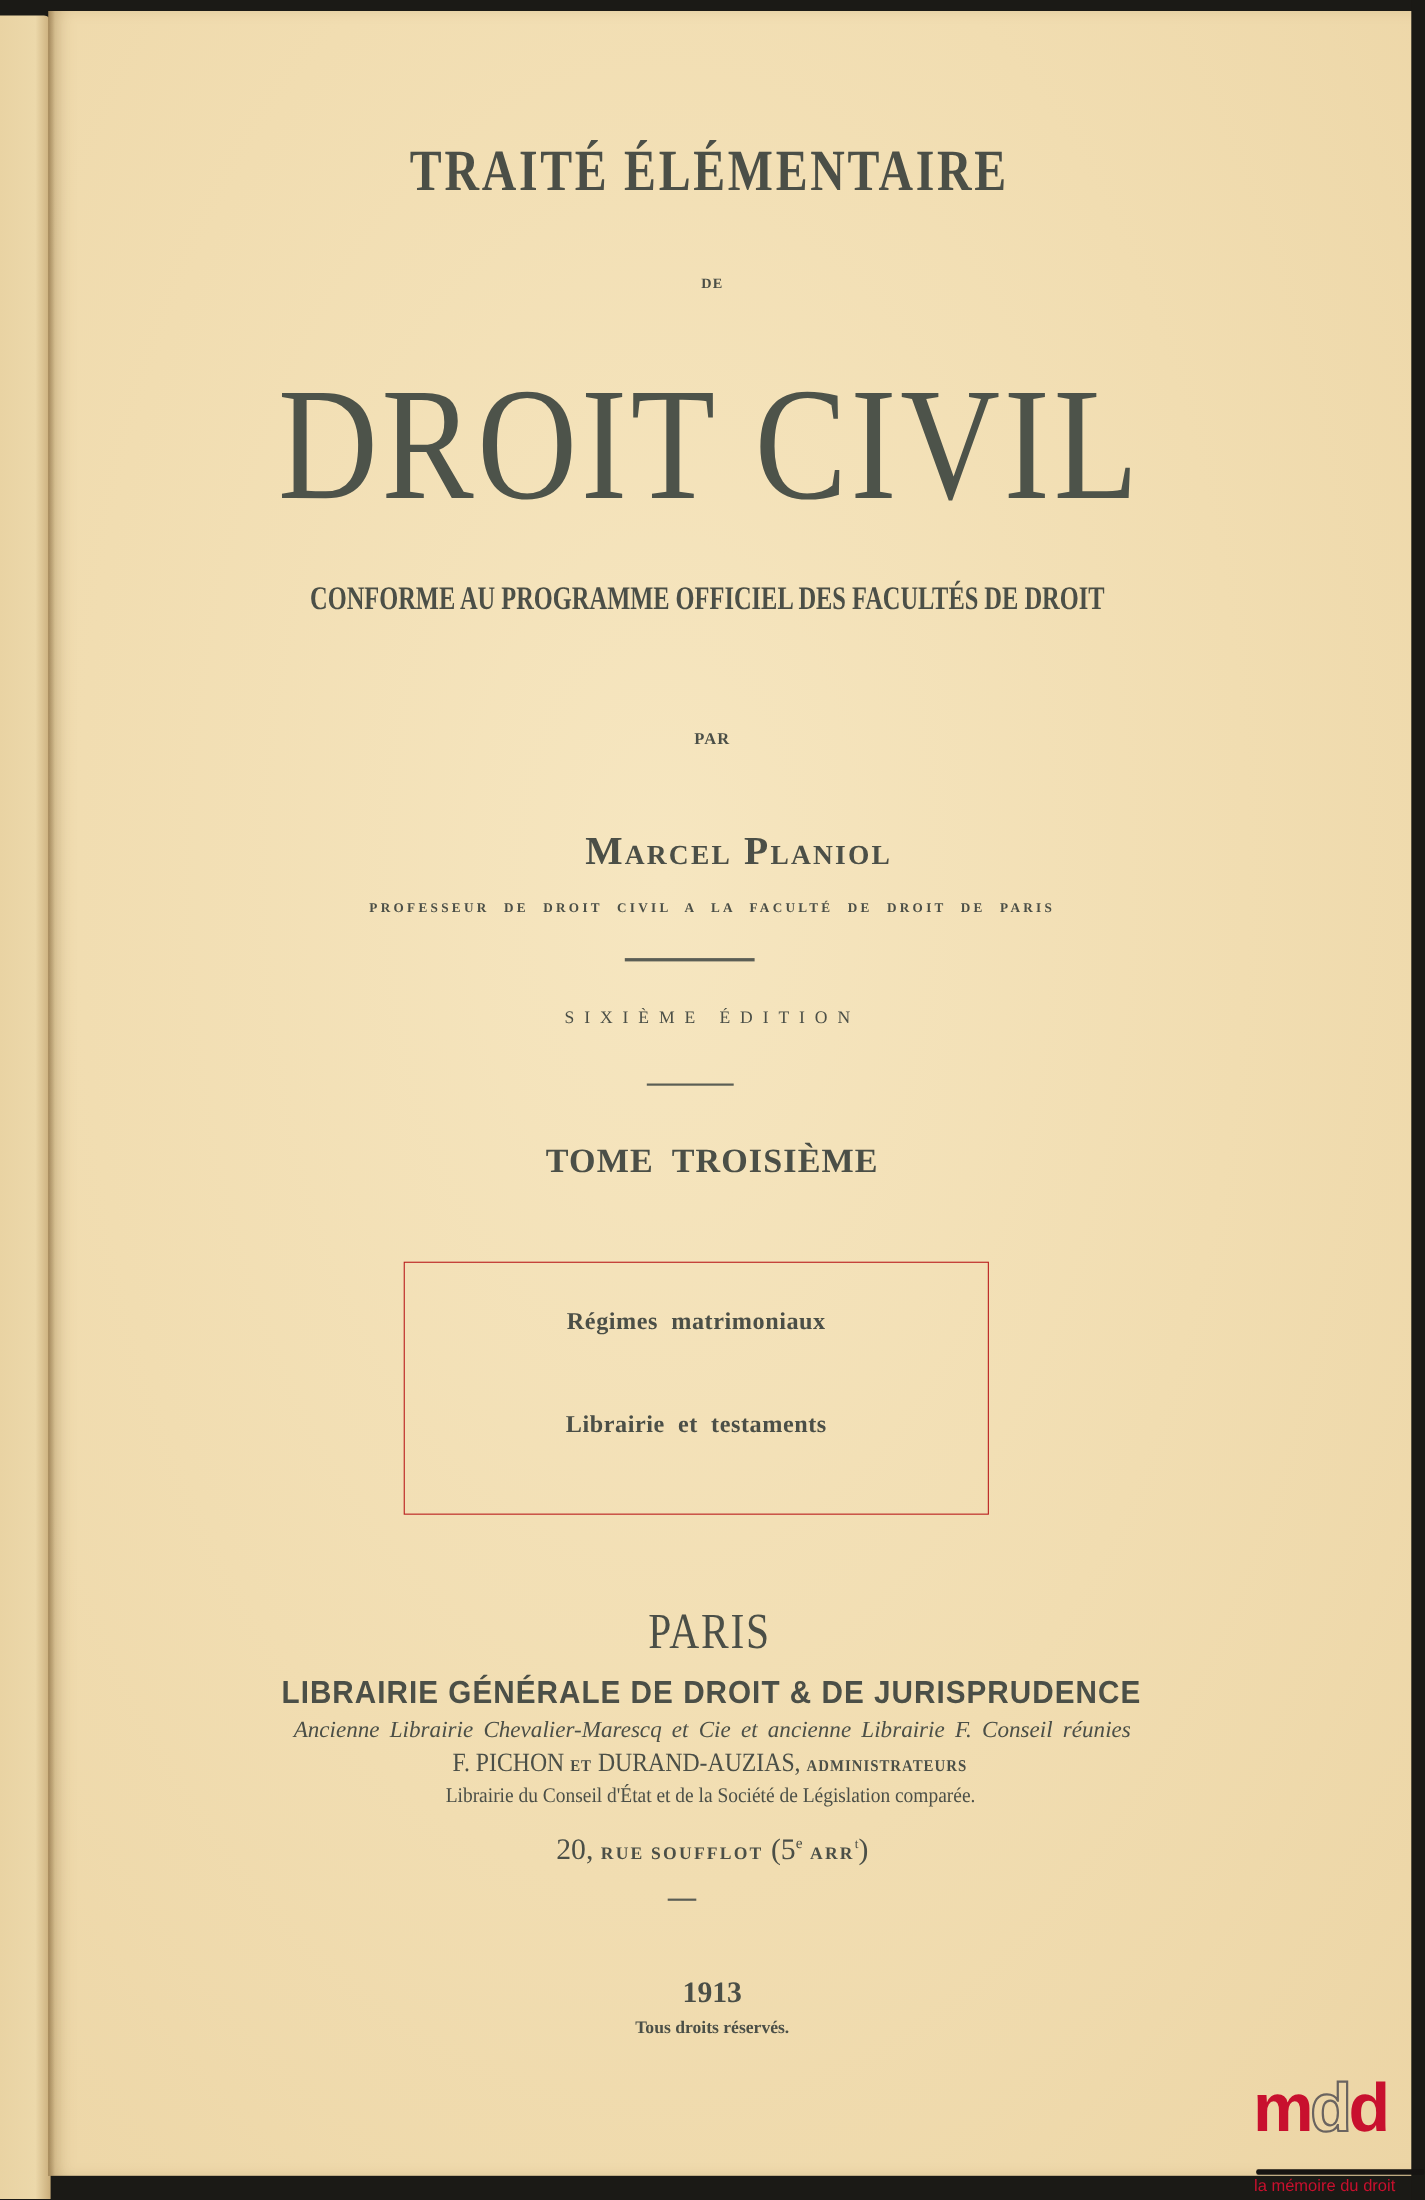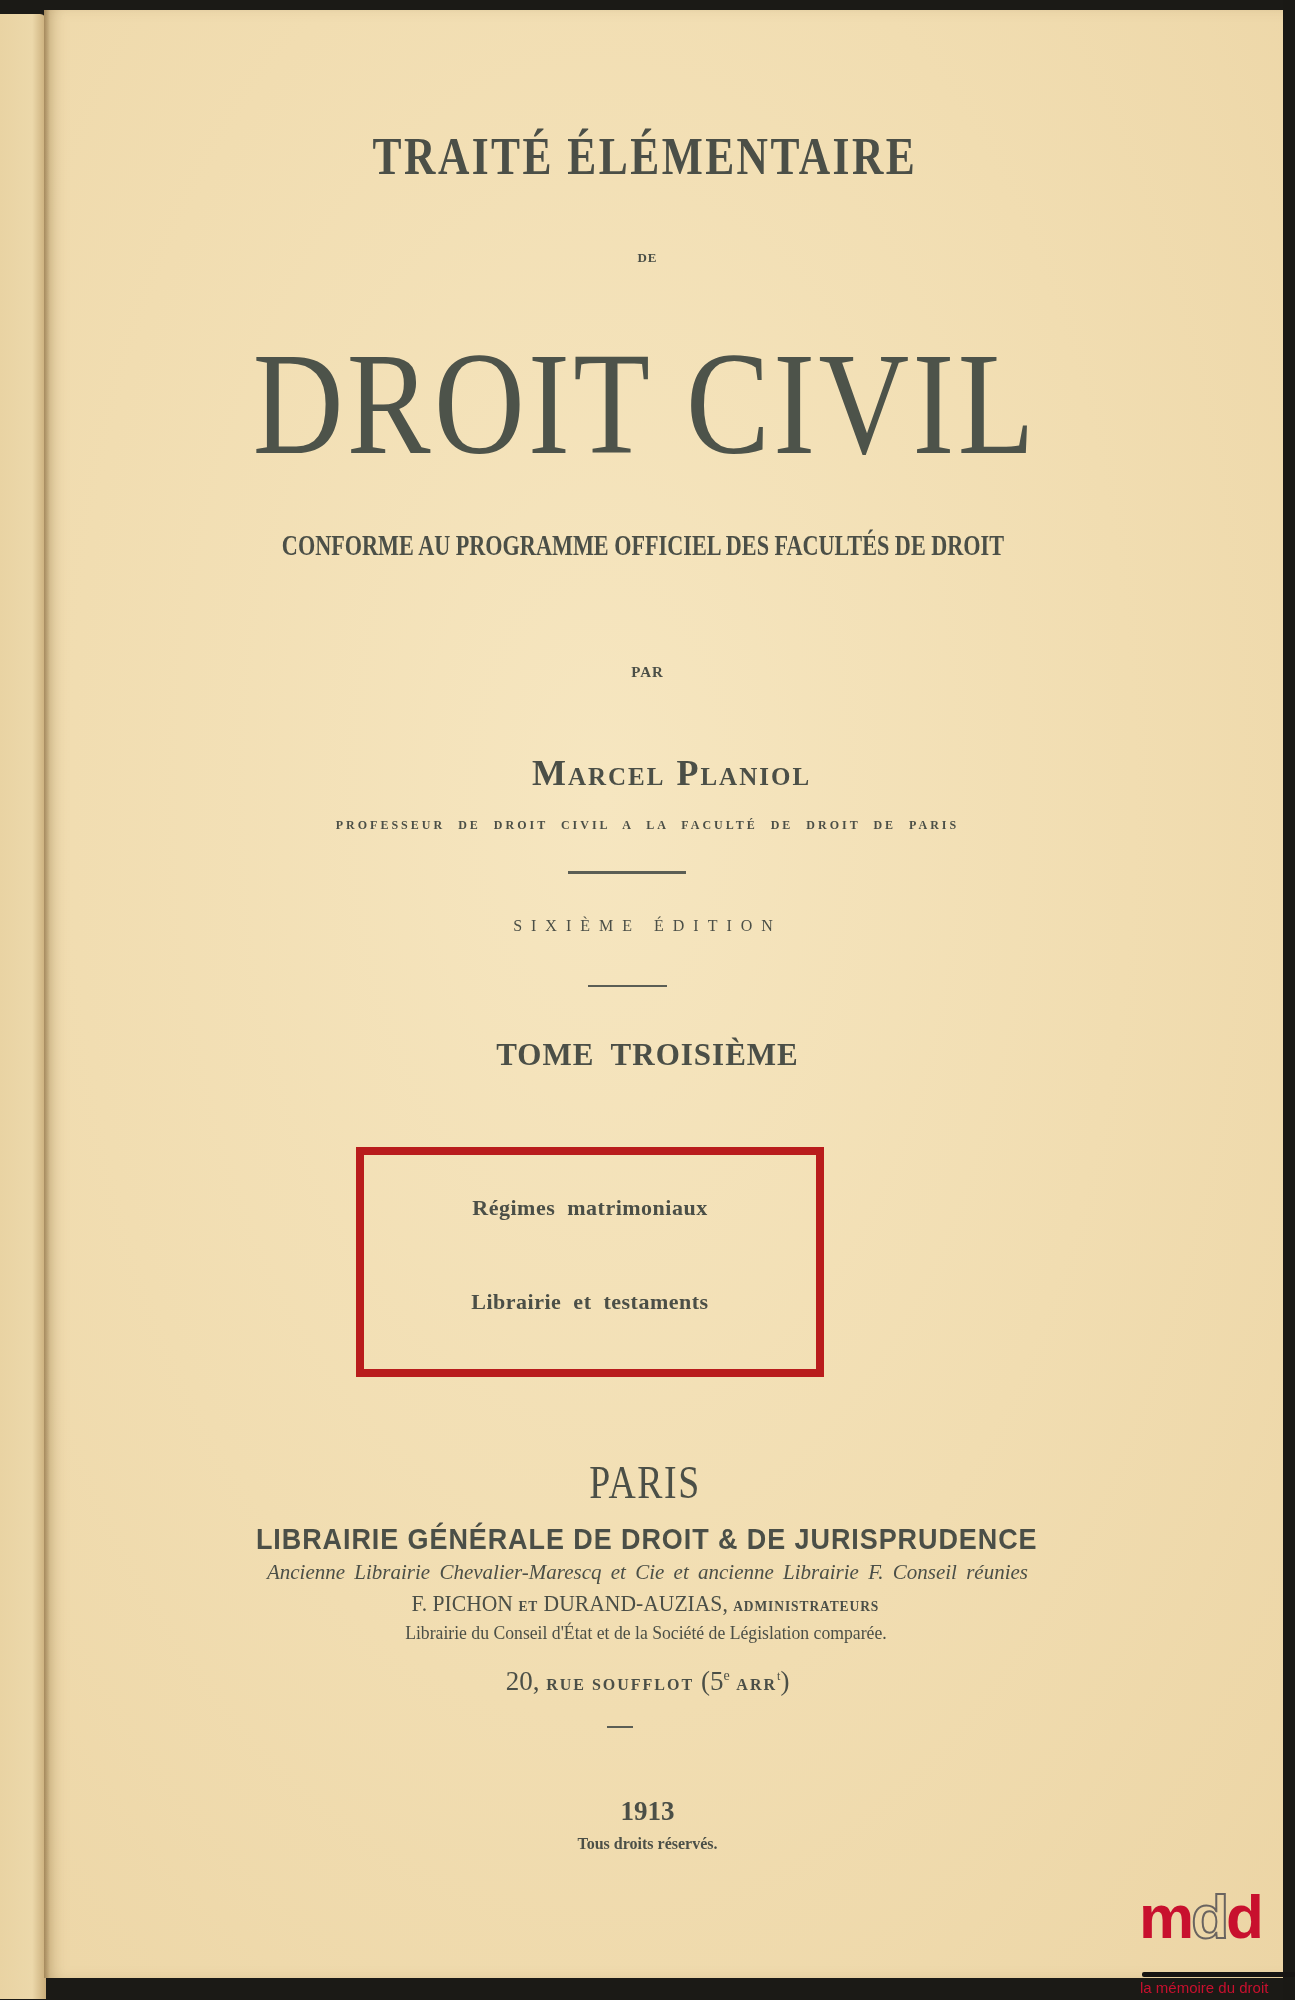--- a/index.html
+++ b/index.html
@@ -59,22 +59,22 @@
     .rule { position: absolute; background: #5b5e55; }
     .edition {
       top: 917px; font-family: "Liberation Serif", serif; font-size: 16px;
       letter-spacing: 9px;
     }
     .tome {
       top: 1037px; font-family: "Liberation Serif", serif; font-weight: bold; font-size: 31px;
       letter-spacing: 1px; word-spacing: 8px;
     }
     .box {
-      position: absolute; left: 356px; top: 1147px; width: 468px; height: 230px;
-      border: 8px solid #b91c1c; box-sizing: border-box;
+      position: absolute; left: 367px; top: 1147px; width: 532px; height: 230px;
+      border: 1px solid #b91c1c; box-sizing: border-box;
     }
     .box-item {
       position: absolute; left: 0; width: 100%; text-align: center;
       font-family: "Liberation Serif", serif; font-weight: bold; font-size: 22px;
       color: #4b4f47; letter-spacing: 0.5px; word-spacing: 6px;
     }
     .paris {
       top: 1456px; font-family: "Liberation Serif", serif; font-size: 46px;
       transform: scaleX(0.82); transform-origin: 634px 0; letter-spacing: 2px;
     }

